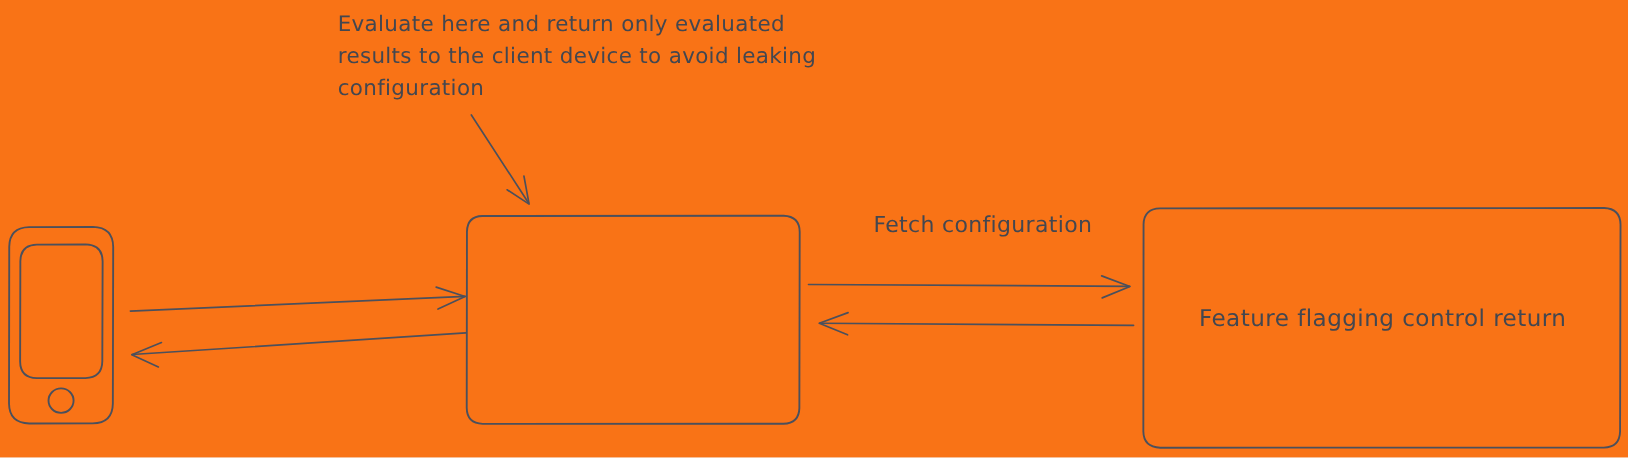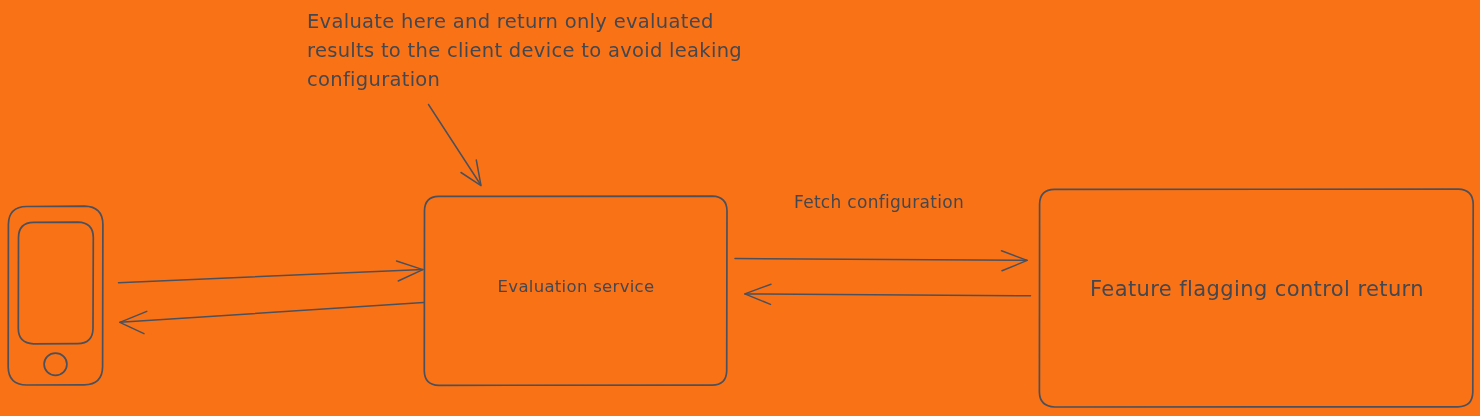--- a/index.html
+++ b/index.html
@@ -46,21 +46,21 @@
   #annotation-text {
     left: 307px;
     top: 7px;
     font-size: 19.5px;
     line-height: 29px;
     letter-spacing: 0.3px;
   }
   #fetch-config-label {
     left: 794px;
     top: 192px;
-    font-size: 17px;
+    font-size: 20px;
     letter-spacing: 0.3px;
   }
   #eval-service-label {
     left: 425px;
     top: 277px;
     width: 302px;
     text-align: center;
     font-size: 16.5px;
     letter-spacing: 0.3px;
   }
@@ -152,17 +152,16 @@
     </g>
 
   </svg>
 
   <div class="txt" id="annotation-text">Evaluate here and return only evaluated
 results to the client device to avoid leaking
 configuration</div>
 
   <div class="txt" id="fetch-config-label">Fetch configuration</div>
 
-  <div class="txt" id="eval-service-label">Evaluation service</div>
 
   <div class="txt" id="control-service-label">Feature flagging control return</div>
 
 </div>
 
 </body></html>

